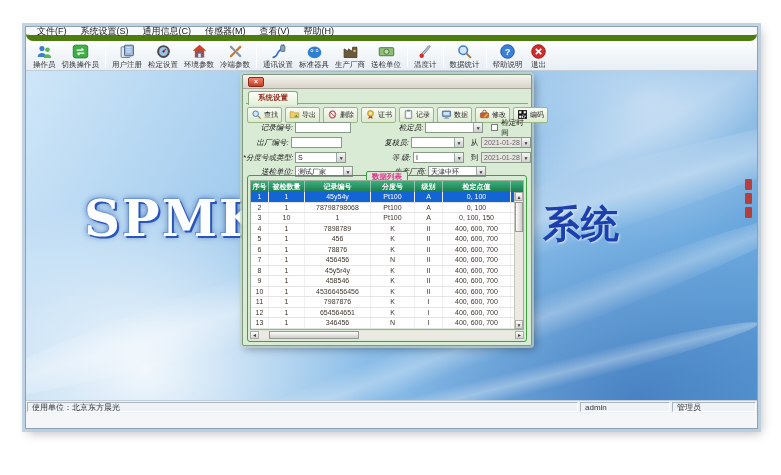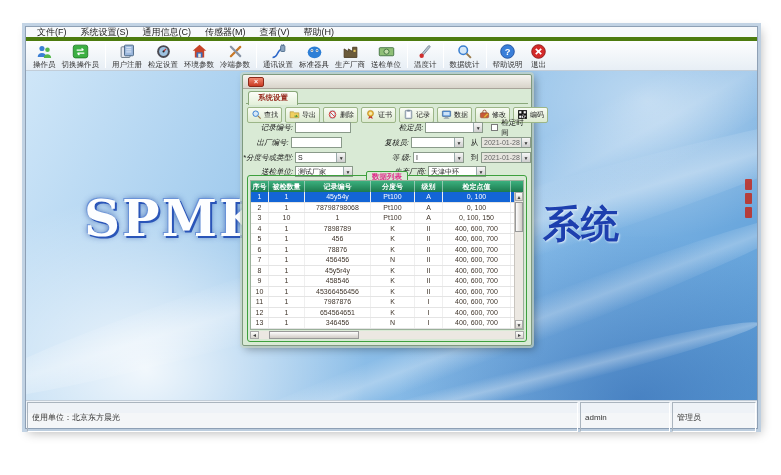--- a/index.html
+++ b/index.html
@@ -15,22 +15,22 @@
   .titlebar{height:15px;display:flex;align-items:center;padding:0 4px;
     background:linear-gradient(#fbfdfe,#dde8f2);border-bottom:1px solid #b9c6d4;}
   .app-icon{width:9px;height:9px;margin-right:4px;border-radius:2px;
     background:linear-gradient(135deg,#e04040 0%,#e04040 48%,#3a6fd0 52%,#3a6fd0 100%);}
   .title-text{font-size:9px;color:#222;flex:1;white-space:nowrap;overflow:hidden;}
   .winbtns{display:flex;gap:1px;}
   .winbtn{width:17px;height:10px;font-size:7px;line-height:8px;text-align:center;color:#444;
     background:linear-gradient(#fdfdfd,#d5dae0);border:1px solid #9aa6b2;border-radius:2px;}
   .winbtn.close{background:linear-gradient(#f3c8c0,#dd8a7e);color:#5a1a10;}
 
-  .menubar{height:14px;background:#f7f9fb;border-bottom:4px solid #4d7c0f;
-    display:flex;align-items:center;padding-left:4px;}
+  .menubar{height:14px;background:#f7f9fb;border-bottom:6px solid #4d7c0f;
+    display:flex;align-items:center;padding-left:4px;border-radius:7px;}
   .menu-item{font-size:9px;color:#222;padding:1px 7px;}
 
   .toolbar{height:30px;background:linear-gradient(#fdfefe,#e7eef5);
     border-bottom:1px solid #c2cdd8;display:flex;align-items:center;padding:0 4px;}
   .tbtn{display:flex;flex-direction:column;align-items:center;justify-content:center;
     padding:1px 3px;min-width:26px;}
   .tbi{height:18px;display:flex;align-items:center;}
   .tbi svg{width:17px;height:17px;}
   .tbl{font-size:7.5px;color:#333;white-space:nowrap;line-height:8px;}
   .tbsep{width:1px;height:25px;background:#b9c4cf;border-right:1px solid #fff;margin:0 3px;}
@@ -59,21 +59,21 @@
     font-size:38px;font-weight:bold;color:#1d3fae;text-shadow:1px 1px 2px rgba(255,255,255,.7);}
   .credit{position:absolute;left:497px;top:312px;font-family:"DejaVu Serif",serif;
     font-size:12.5px;font-weight:bold;color:#162a6e;white-space:nowrap;}
   .edge-marks{position:absolute;left:719px;top:108px;display:flex;flex-direction:column;gap:3px;}
   .edge-marks b{width:7px;height:11px;background:#c22a1e;border-radius:1px;opacity:.85;}
 
   
   .statusbar{height:13px;background:#eef2f7;border-top:1px solid #c2cdd8;
     display:flex;align-items:stretch;font-size:8px;color:#333;}
   .scell{border:1px solid;border-color:#aab4be #fff #fff #aab4be;margin:1px;
-    padding:14px 4px;display:flex;align-items:center;white-space:nowrap;overflow:hidden;}
+    padding:4px 4px;display:flex;align-items:center;white-space:nowrap;overflow:hidden;}
   .scell.grow{flex:1;}
   .scell.w1{width:90px;} .scell.w2{width:84px;}
 
   
   .dialog{position:absolute;left:216px;top:3px;width:290px;height:272px;
     background:#d9ead5;border:1px solid #7f9a7f;border-radius:2px;
     box-shadow:0 0 0 2px rgba(200,215,200,.7),3px 3px 8px rgba(0,0,0,.35);}
   .dlg-titlebar{height:14px;display:flex;align-items:center;padding:0 3px 0 5px;
     background:linear-gradient(#f6f4ef,#d8d4ca);border-bottom:1px solid #a8a49a;
     border-radius:2px 2px 0 0;}

